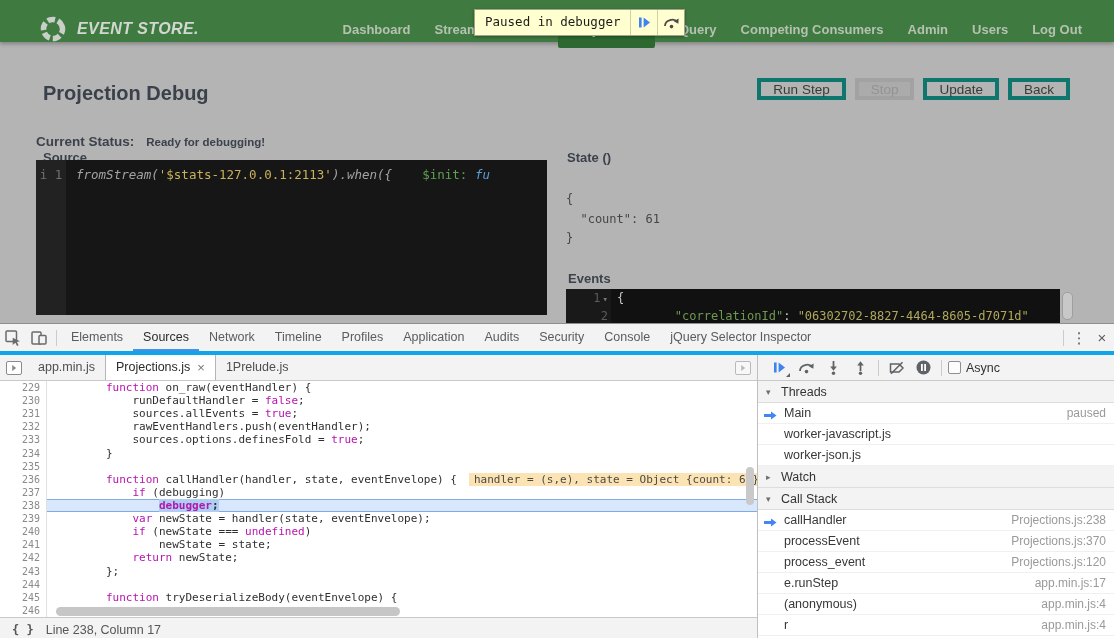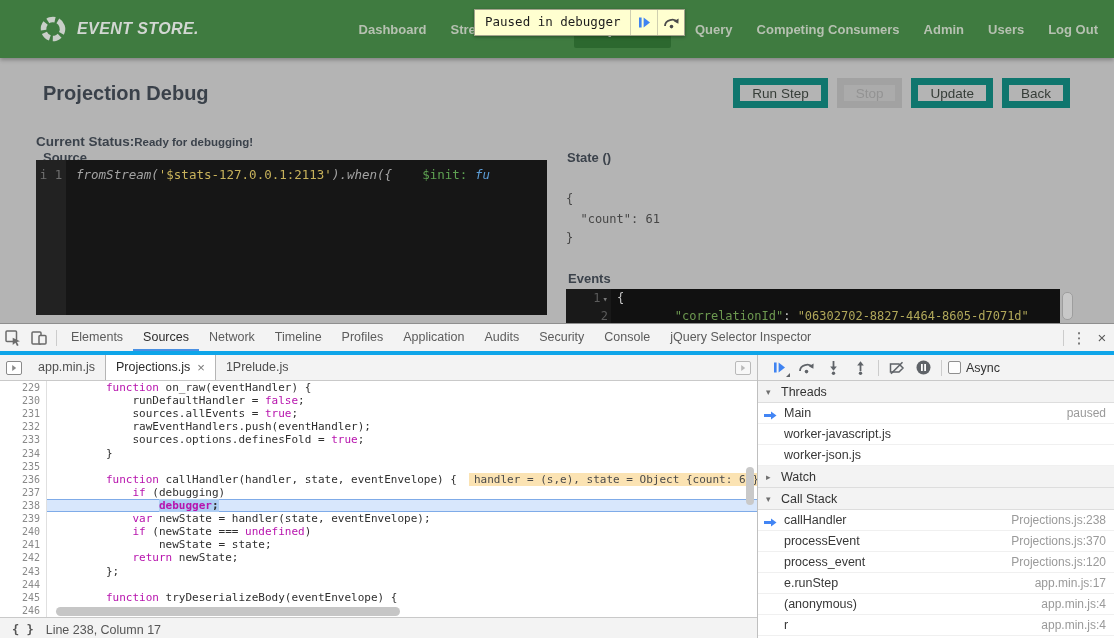--- a/index.html
+++ b/index.html
@@ -1,42 +1,42 @@
 <!DOCTYPE html>
 <html><head>
 <meta charset="utf-8">
 <style>
   html,body{margin:0;padding:0;}
   body{width:1114px;height:638px;overflow:hidden;background:#b4b4b4;
        font-family:"Liberation Sans",sans-serif;-webkit-font-smoothing:antialiased;}
   #app{position:relative;width:1114px;height:638px;overflow:hidden;}
 
   
-  .navbar{position:absolute;top:0;left:0;width:1114px;height:58px;background:#3f7b40;
+  .navbar{position:absolute;top:0;left:0;width:1114px;height:42px;background:#3f7b40;
           box-shadow:0 2px 4px rgba(0,0,0,.28);}
   .brand{position:absolute;left:38px;top:14px;display:flex;align-items:center;gap:9px;}
   .brand-text{font-style:italic;font-weight:bold;font-size:16px;letter-spacing:.4px;color:#d2d7d2;}
-  .nav{position:absolute;right:16px;top:0;height:58px;display:flex;align-items:center;gap:24px;}
+  .nav{position:absolute;right:32px;top:0;height:58px;display:flex;align-items:center;gap:24px;}
   .nav-item{font-weight:bold;font-size:13px;color:#b6c1b1;cursor:pointer;white-space:nowrap;}
   .nav-item.active{background:#2c682f;color:#c9d4c5;padding:11px 13px;border-radius:2px;}
 
   .paused-bar{position:absolute;left:474px;top:9px;height:25px;display:flex;align-items:stretch;
               background:#ffffd0;border:1px solid #a3a38c;box-shadow:0 1px 3px rgba(0,0,0,.35);z-index:30;}
   .pb-text{padding:4px 10px 0 10px;font-family:"DejaVu Sans Mono",monospace;font-size:12.5px;color:#1d1d1d;}
   .pb-btn{width:26px;display:flex;align-items:center;justify-content:center;border-left:1px solid #cfcfb0;cursor:pointer;}
 
   .page-title{position:absolute;left:43px;top:82px;font-size:20px;font-weight:bold;color:#3a414a;}
   .hdr-buttons{position:absolute;top:78px;right:44px;display:flex;gap:9px;}
-  .gbtn{height:30px;padding:0 12px;font-size:13.5px;font-family:"Liberation Sans",sans-serif;
-        color:#363d38;background:transparent;border:7px solid #0f766e;border-radius:0;cursor:pointer;}
+  .gbtn{height:22px;padding:0 12px;font-size:13.5px;font-family:"Liberation Sans",sans-serif;
+        color:#363d38;background:transparent;border:4px solid #0f766e;border-radius:0;cursor:pointer;}
   .gbtn.disabled{background:#ababab;border-color:#a2a2a2;color:#939393;cursor:default;}
 
   .status-line{position:absolute;left:36px;top:132px;color:#3b424b;}
   .status-label{font-size:13.5px;font-weight:bold;}
-  .status-value{font-size:11.5px;font-weight:bold;margin-left:0;}
+  .status-value{font-size:11.5px;font-weight:bold;margin-left:12px;}
 
   .sec-label{position:absolute;font-size:13px;font-weight:bold;color:#3b424b;}
 
   .src-editor{position:absolute;left:36px;top:160px;width:511px;height:155px;background:#161616;
               display:flex;font-family:"DejaVu Sans Mono",monospace;font-size:12.5px;}
   .src-gutter{width:30px;background:#222;color:#6f6f6f;padding-top:7px;text-align:center;flex:none;}
   .src-code{padding:7px 0 0 10px;white-space:pre;overflow:hidden;}
   .sp{color:#a3a3a3;font-style:italic;} .sstr{color:#c8b25b;} .satom{color:#5ea152;} .sfn{color:#5c9dd6;font-style:italic;}
 
   .state-pre{position:absolute;left:566px;top:178px;font-family:"DejaVu Sans Mono",monospace;

